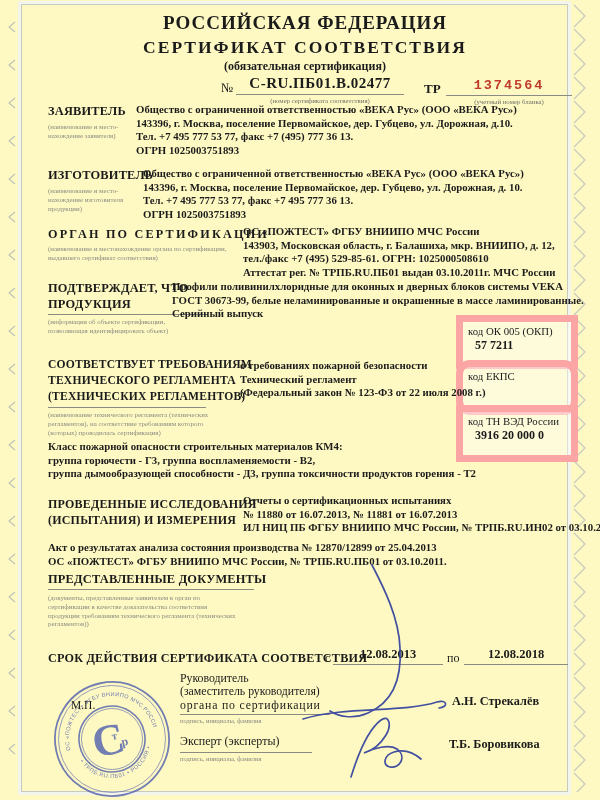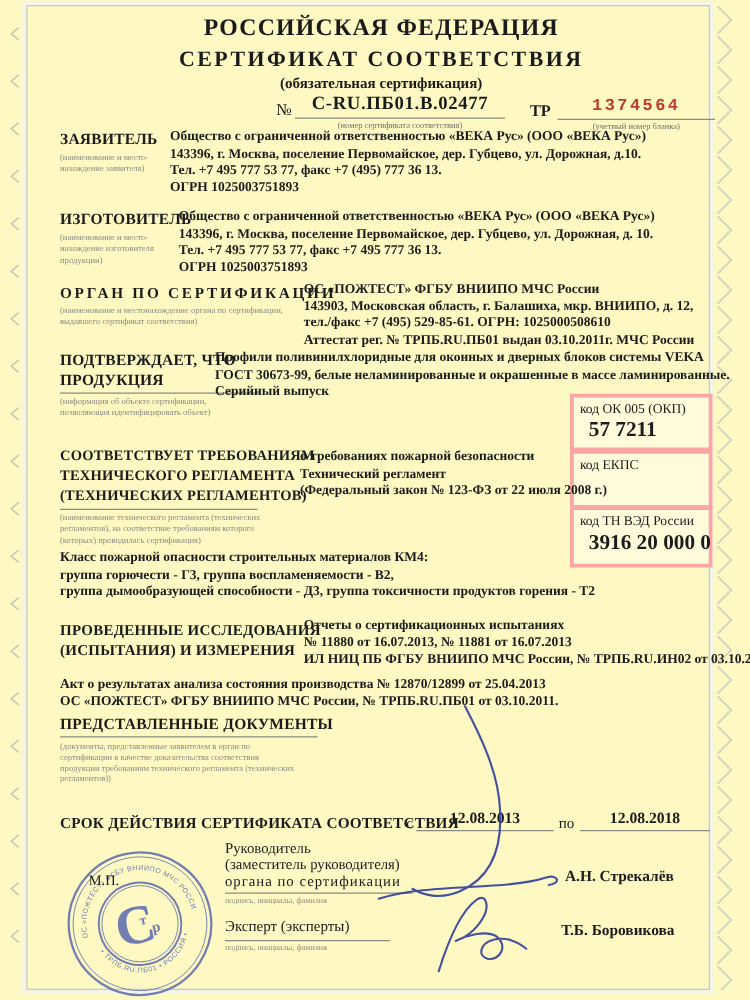--- a/index.html
+++ b/index.html
@@ -18,24 +18,24 @@
   .h-title  { font-size:17.5px; font-weight:bold; letter-spacing:2px; }
   .h-sub    { font-size:12px; font-weight:bold; }
   .lbl  { font-weight:bold; font-size:12.4px; letter-spacing:.2px; white-space:nowrap; }
   .lbl2 { font-weight:bold; font-size:11.6px; letter-spacing:.2px; white-space:nowrap; line-height:16px; }
   .note { font-size:6.9px; color:#8a8a80; line-height:8.8px; }
   .cap  { font-size:6.8px; color:#6f6f68; }
   .val div { font-weight:bold; font-size:10.8px; line-height:13.6px; white-space:nowrap; }
   .rule { position:absolute; border-top:1px solid #8b8b84; height:0; }
   .codebox {
     position:absolute; left:456px; width:108px;
-    border:3px solid #fca5a5; background:rgba(255,255,255,.4);
+    border:7px solid #fca5a5; background:rgba(255,255,255,.4);
   }
   .codebox .cl { font-size:10.8px; padding:3px 0 0 5px; white-space:nowrap; }
-  .codebox .cv { font-size:17px; font-weight:bold; padding:1px 0 0 12px; white-space:nowrap; }
+  .codebox .cv { font-size:12px; font-weight:bold; padding:1px 0 0 12px; white-space:nowrap; }
   .numline { border-bottom:1px solid #8b8b84; text-align:center; }
   .certnum { font-size:15px; font-weight:bold; letter-spacing:.5px; }
   .blanknum { font-family:"Liberation Mono","DejaVu Sans Mono",monospace; font-size:13.5px; font-weight:bold; letter-spacing:2px; }
   .role { font-size:11.8px; line-height:13.4px; }
   .name { font-size:12.3px; font-weight:bold; white-space:nowrap; }
   svg { display:block; }
 </style>
 </head>
 <body>
 
@@ -104,21 +104,21 @@
   <div class="abs val" style="left:172px;top:280px;">
     <div>Профили поливинилхлоридные для оконных и дверных блоков системы VEKA</div>
     <div>ГОСТ 30673-99, белые неламинированные и окрашенные в массе ламинированные.</div>
     <div>Серийный выпуск</div>
   </div>
 
   <div class="codebox" style="top:315px;height:40px;">
     <div class="cl">код ОК 005 (ОКП)</div>
     <div class="cv">57 7211</div>
   </div>
-  <div class="codebox" style="top:360px;height:41px;">
+  <div class="codebox" style="top:360px;height:41px;border-radius:14px;">
     <div class="cl">код ЕКПС</div>
     <div class="cv"></div>
   </div>
   <div class="codebox" style="top:405px;height:43px;">
     <div class="cl">код ТН ВЭД России</div>
     <div class="cv">3916 20 000 0</div>
   </div>
 
   <div class="abs lbl2" style="left:48px;top:357px;">
     <div>СООТВЕТСТВУЕТ ТРЕБОВАНИЯМ</div>

